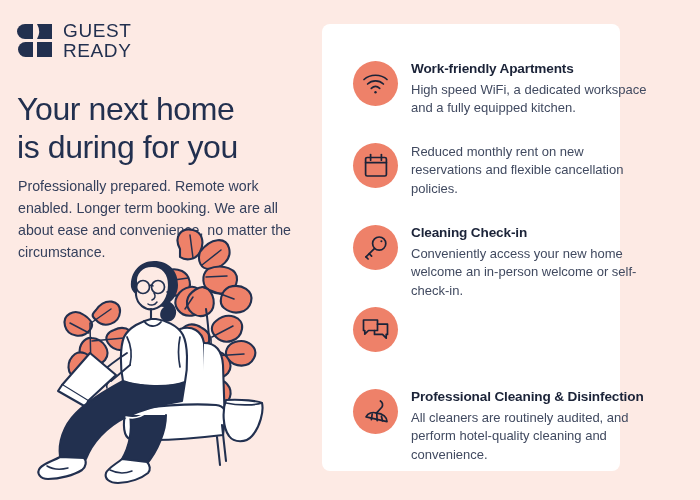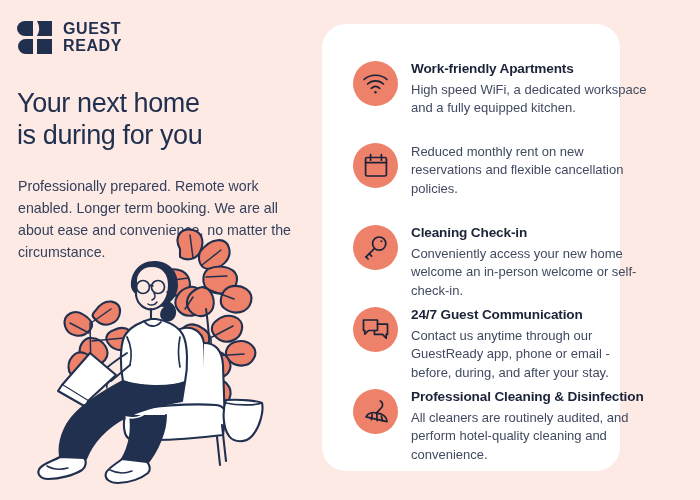--- a/index.html
+++ b/index.html
@@ -44,35 +44,35 @@
     height: 33px;
     display: block;
   }
   .logo-word {
     display: flex;
     flex-direction: column;
     justify-content: center;
     line-height: 1.0;
   }
   .logo-word span {
-    font-size: 16px;
-    font-weight: 700;
+    font-size: 19px;
+    font-weight: 400;
     letter-spacing: 0.6px;
     color: #22304f;
     display: block;
   }
   .logo-word span:first-child { margin-bottom: 1px; }
 
   
   .headline {
     position: absolute;
     left: 17px;
     top: 70px;
     width: 300px;
-    font-size: 27px;
+    font-size: 32px;
     line-height: 1.18;
     font-weight: 400;
     color: #22304f;
     letter-spacing: -0.4px;
   }
   .headline .hl-line { display: block; white-space: nowrap; }
 
   
   .subcopy {
     position: absolute;
@@ -95,21 +95,21 @@
   .illustration svg { display: block; width: 100%; height: 100%; }
 
   
   .card {
     position: absolute;
     left: 322px;
     top: 24px;
     width: 298px;
     height: 447px;
     background: #ffffff;
-    border-radius: 24px;
+    border-radius: 8px;
   }
   .feature-list {
     position: absolute;
     left: 0;
     top: 0;
     width: 100%;
   }
   .feature {
     position: absolute;
     left: 31px;
@@ -340,24 +340,20 @@
         </div>
       </div>
 
       <div class="feature" style="top:282px;">
         <div class="feature-icon">
           <svg width="27" height="23" viewBox="0 0 27 23" fill="none" stroke="#1b2338" stroke-width="1.7" stroke-linecap="round" stroke-linejoin="round">
             <path d="M1.5 2 H15.5 V12.5 H6.5 L2.8 16.2 V12.5 H1.5 Z"></path>
             <path d="M15.5 6.2 H25.5 V16.4 H24.2 V20.2 L20.5 16.4 H12.5 V12.5"></path>
           </svg>
         </div>
-        <div class="feature-text">
-          <p class="feature-title">24/7 Guest Communication</p>
-          <p class="feature-desc">Contact us anytime through our GuestReady app, phone or email - before, during, and after your stay.</p>
-        </div>
       </div>
 
       <div class="feature" style="top:364px;">
         <div class="feature-icon">
           <svg width="26" height="25" viewBox="0 0 26 25" fill="none" stroke="#1b2338" stroke-width="1.7" stroke-linecap="round" stroke-linejoin="round">
             <path d="M17.4 2.0 C19.6 3.4 20.2 6.0 18.8 8.2 L13.4 14.1"></path>
             <path d="M13.4 14.1 C9.4 12.6 5.0 14.2 3.0 17.8 L24.0 22.6 C24.0 18.4 20.2 14.4 13.4 14.1 Z"></path>
             <path d="M9.2 15.0 L8.4 20.6"></path>
             <path d="M13.8 15.4 L14.2 21.6"></path>
             <path d="M18.4 17.2 L19.6 22.0"></path>

